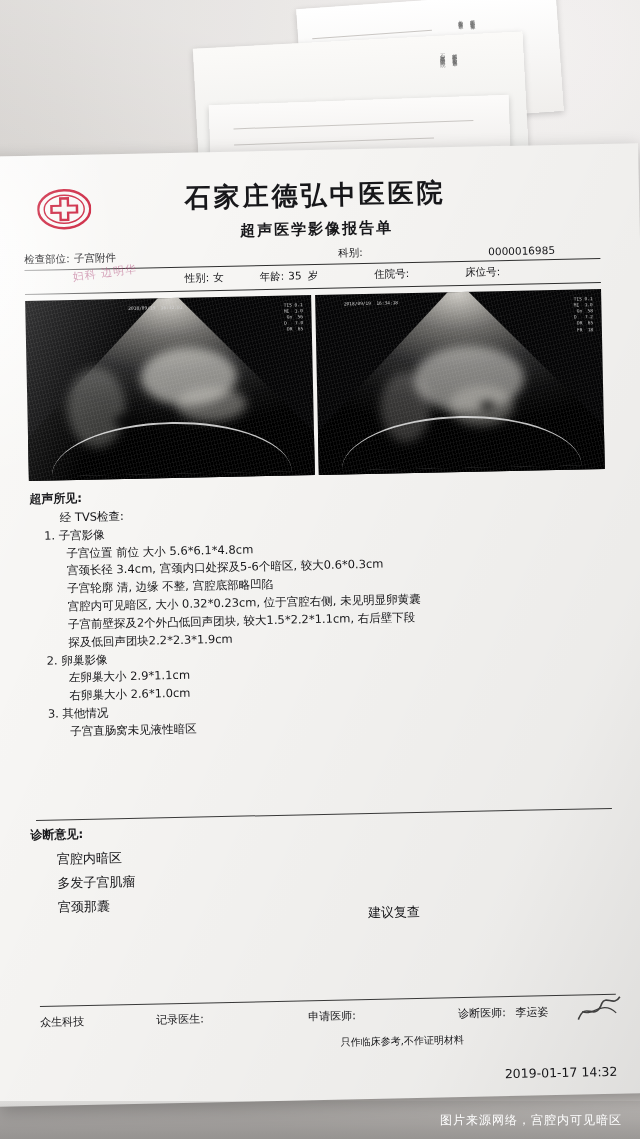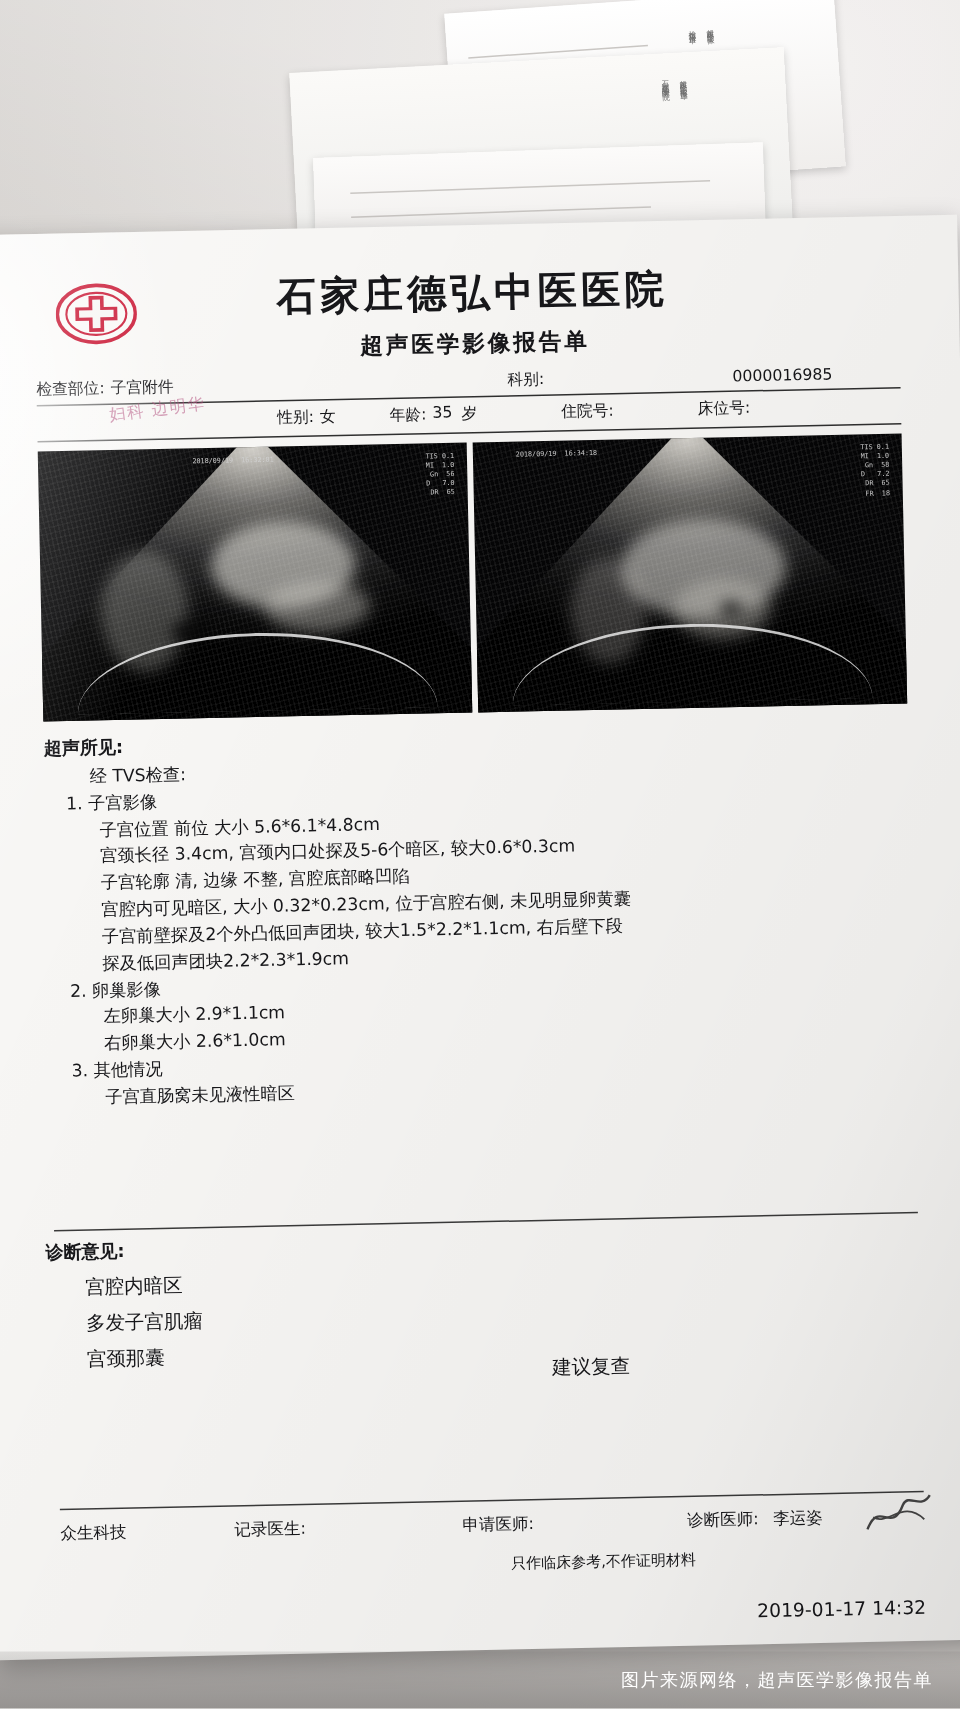--- a/index.html
+++ b/index.html
@@ -416,14 +416,14 @@
         <path d="M2 26 C10 6, 18 30, 26 10 C30 2, 38 14, 44 4" fill="none" stroke="#1a1a1a" stroke-width="1.6"></path>
         <path d="M6 18 C16 24, 26 6, 40 20" fill="none" stroke="#1a1a1a" stroke-width="1.2"></path>
       </svg>
     </div>
   </div>
   <div class="disclaimer">只作临床参考,不作证明材料</div>
   <div class="datetime" style="right:40px; bottom:auto; top:920px;">2019-01-17  14:32</div>
 </div>
 
 <div id="watermark">
-  <span>图片来源网络，超声医学影像报告单</span>
+  <span>图片来源网络，宫腔内可见暗区</span>
 </div>
 
 </body></html>

